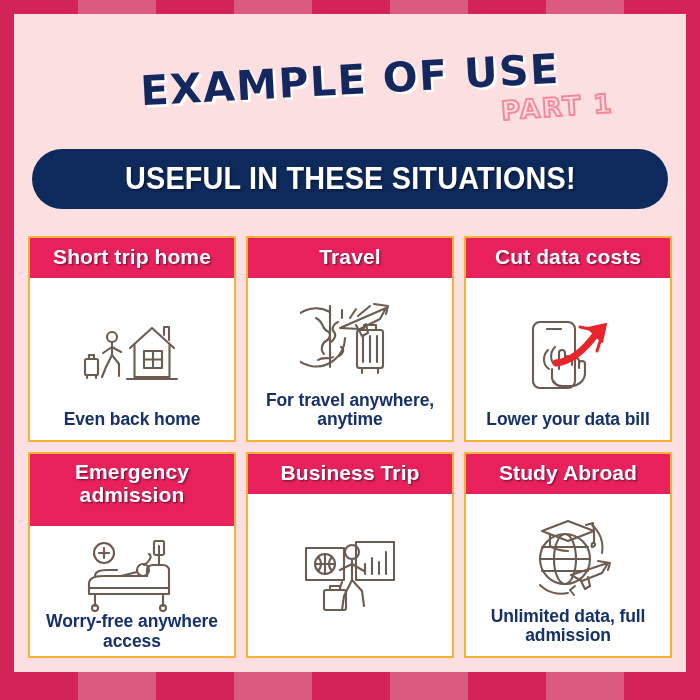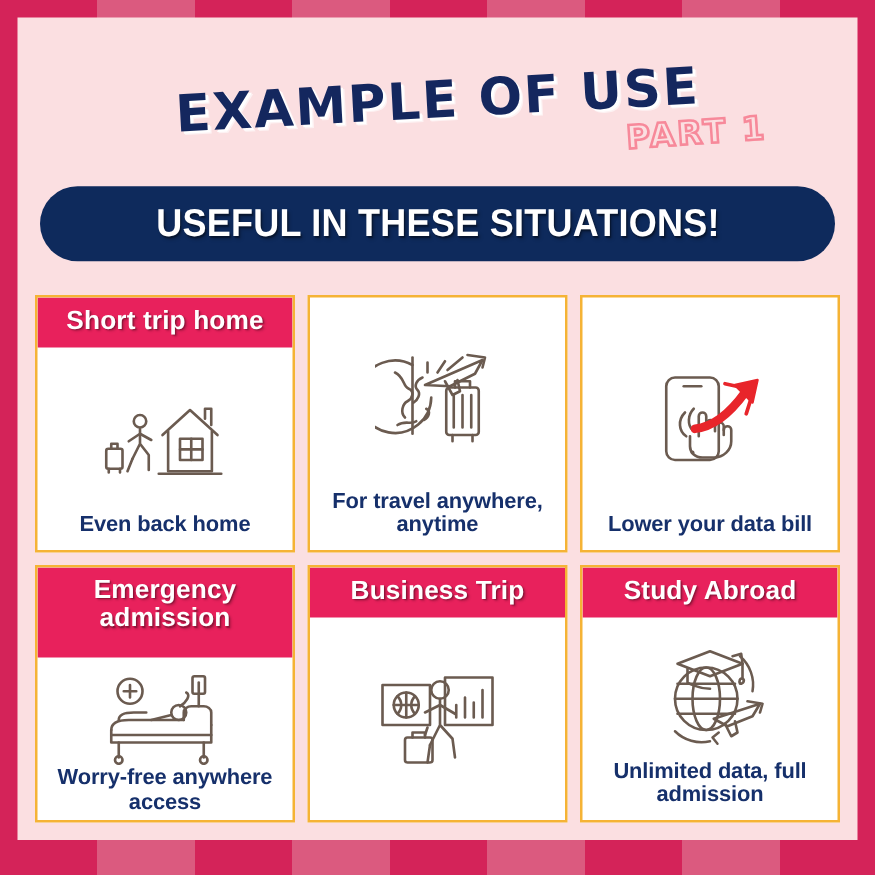--- a/index.html
+++ b/index.html
@@ -164,20 +164,21 @@
               <rect x="9" y="49" width="13" height="16" rx="1.6"></rect>
               <path d="M13 49 L13 45 L18 45 L18 49"></path>
               <path d="M11 65 L11 68 M20 65 L20 68"></path>
             </svg>
           </div>
           <div class="card-caption">Even back home</div>
         </div>
       </div>
 
       <div class="card">
+        <div class="card-header">Travel</div>
         <div class="card-body">
           <div class="icon-box">
             <svg width="100" height="82" viewBox="0 0 100 82" fill="none" stroke="#6b5b50" stroke-width="2.1" stroke-linecap="round" stroke-linejoin="round">
               <path d="M45 40 A29 29 0 1 1 30 14"></path>
               <path d="M16 20 C24 24 22 31 27 33 C32 35 30 41 26 43 C22 45 20 52 24 56"></path>
               <path d="M38 24 C33 26 31 31 34 34 C37 37 34 42 31 44"></path>
               <path d="M18 62 C24 58 29 62 33 59"></path>
               <path d="M41 49 C45 51 43 56 39 58"></path>
               <path d="M30 8 L30 69"></path>
               <path d="M42 20 L42 12 M50 20 L56 11 M58 18 L70 8"></path>
@@ -188,20 +189,21 @@
               <path d="M64 32 L64 27 L76 27 L76 32"></path>
               <path d="M63 38 L63 64 M70 38 L70 64 M77 38 L77 64"></path>
               <path d="M62 70 L62 75 M78 70 L78 75"></path>
             </svg>
           </div>
           <div class="card-caption">For travel anywhere, anytime</div>
         </div>
       </div>
 
       <div class="card">
+        <div class="card-header">Cut data costs</div>
         <div class="card-body">
           <div class="icon-box">
             <svg width="100" height="86" viewBox="0 0 100 86" fill="none" stroke="#6b5b50" stroke-width="2.1" stroke-linecap="round" stroke-linejoin="round">
               <rect x="15" y="16" width="42" height="66" rx="7"></rect>
               <path d="M29 23 L43 23"></path>
               <circle cx="36" cy="76" r="1.6" fill="#6b5b50" stroke="none"></circle>
               <path d="M30 44 C24 50 25 59 31 63"></path>
               <path d="M37 41 C32 46 32 54 36 58"></path>
               <path d="M47 56 L47 47 C47 43 41 43 41 47 L41 63"></path>
               <path d="M47 53 C47 49 54 49 54 53 L54 59"></path>

